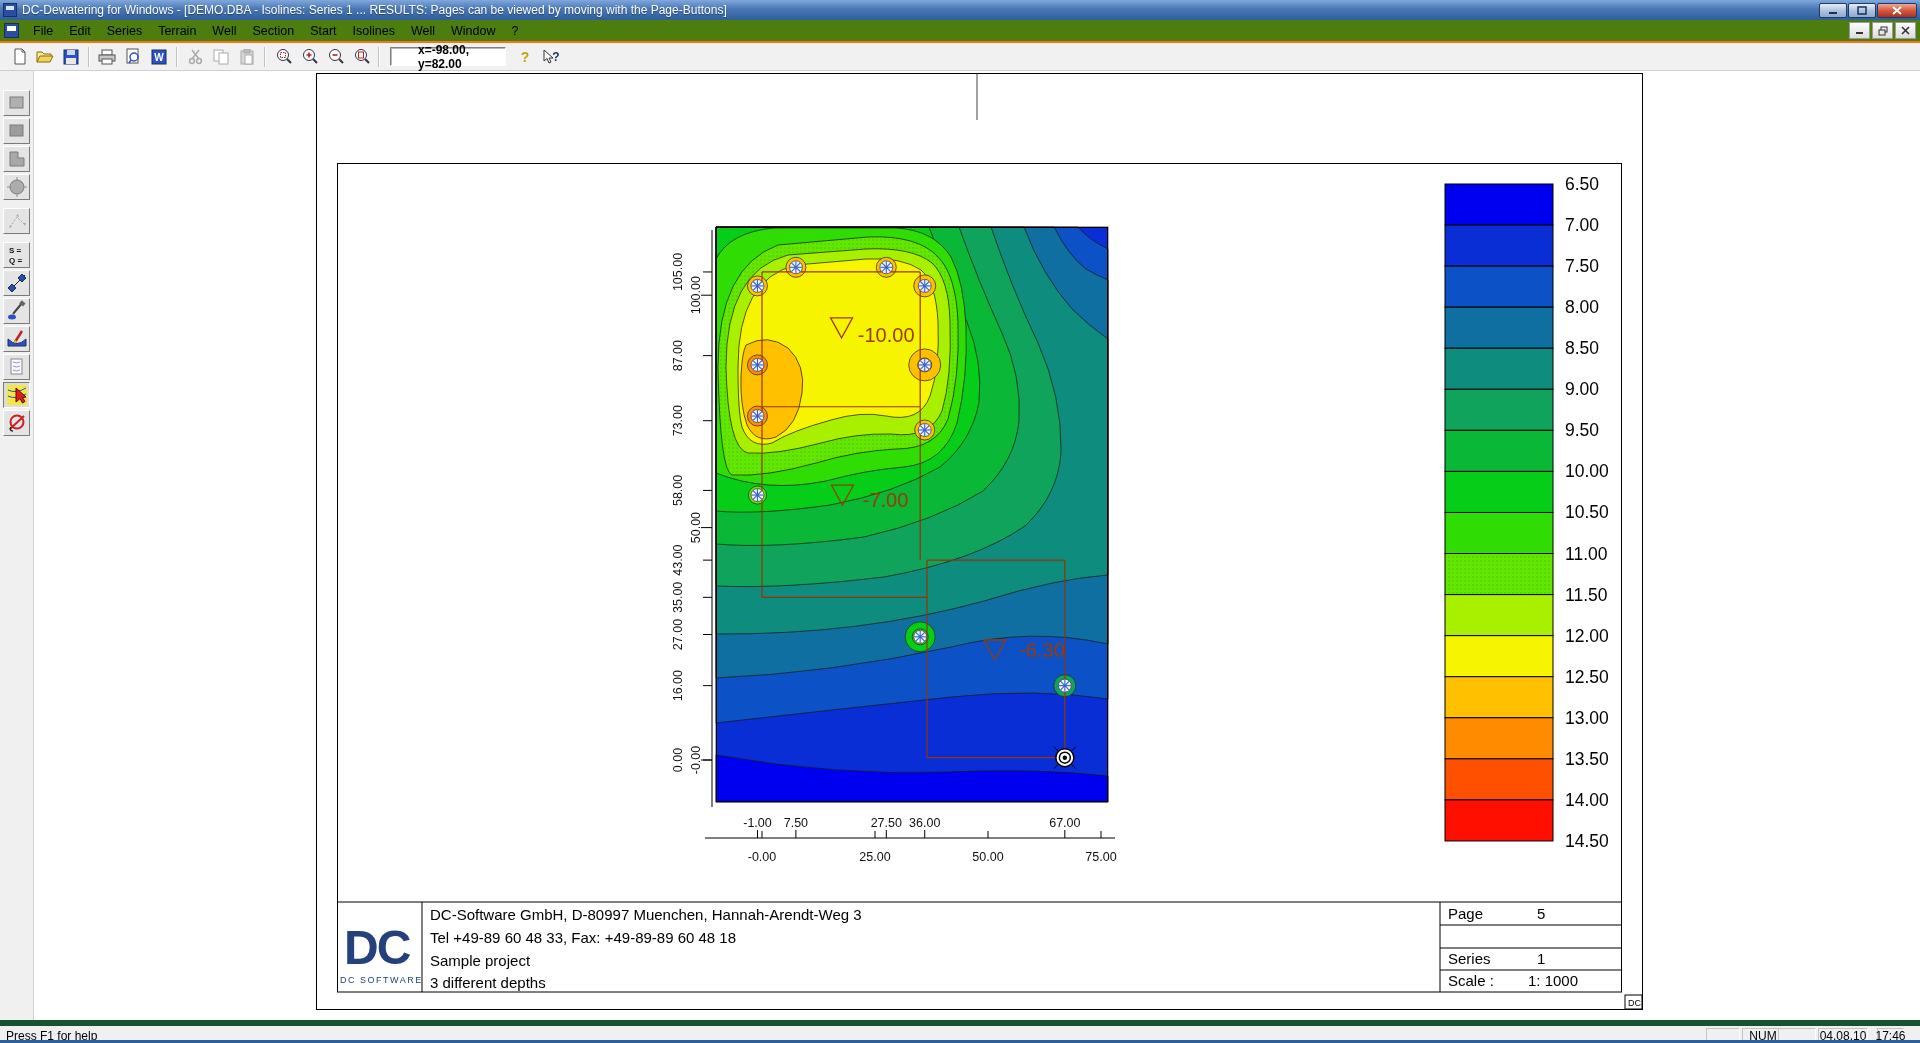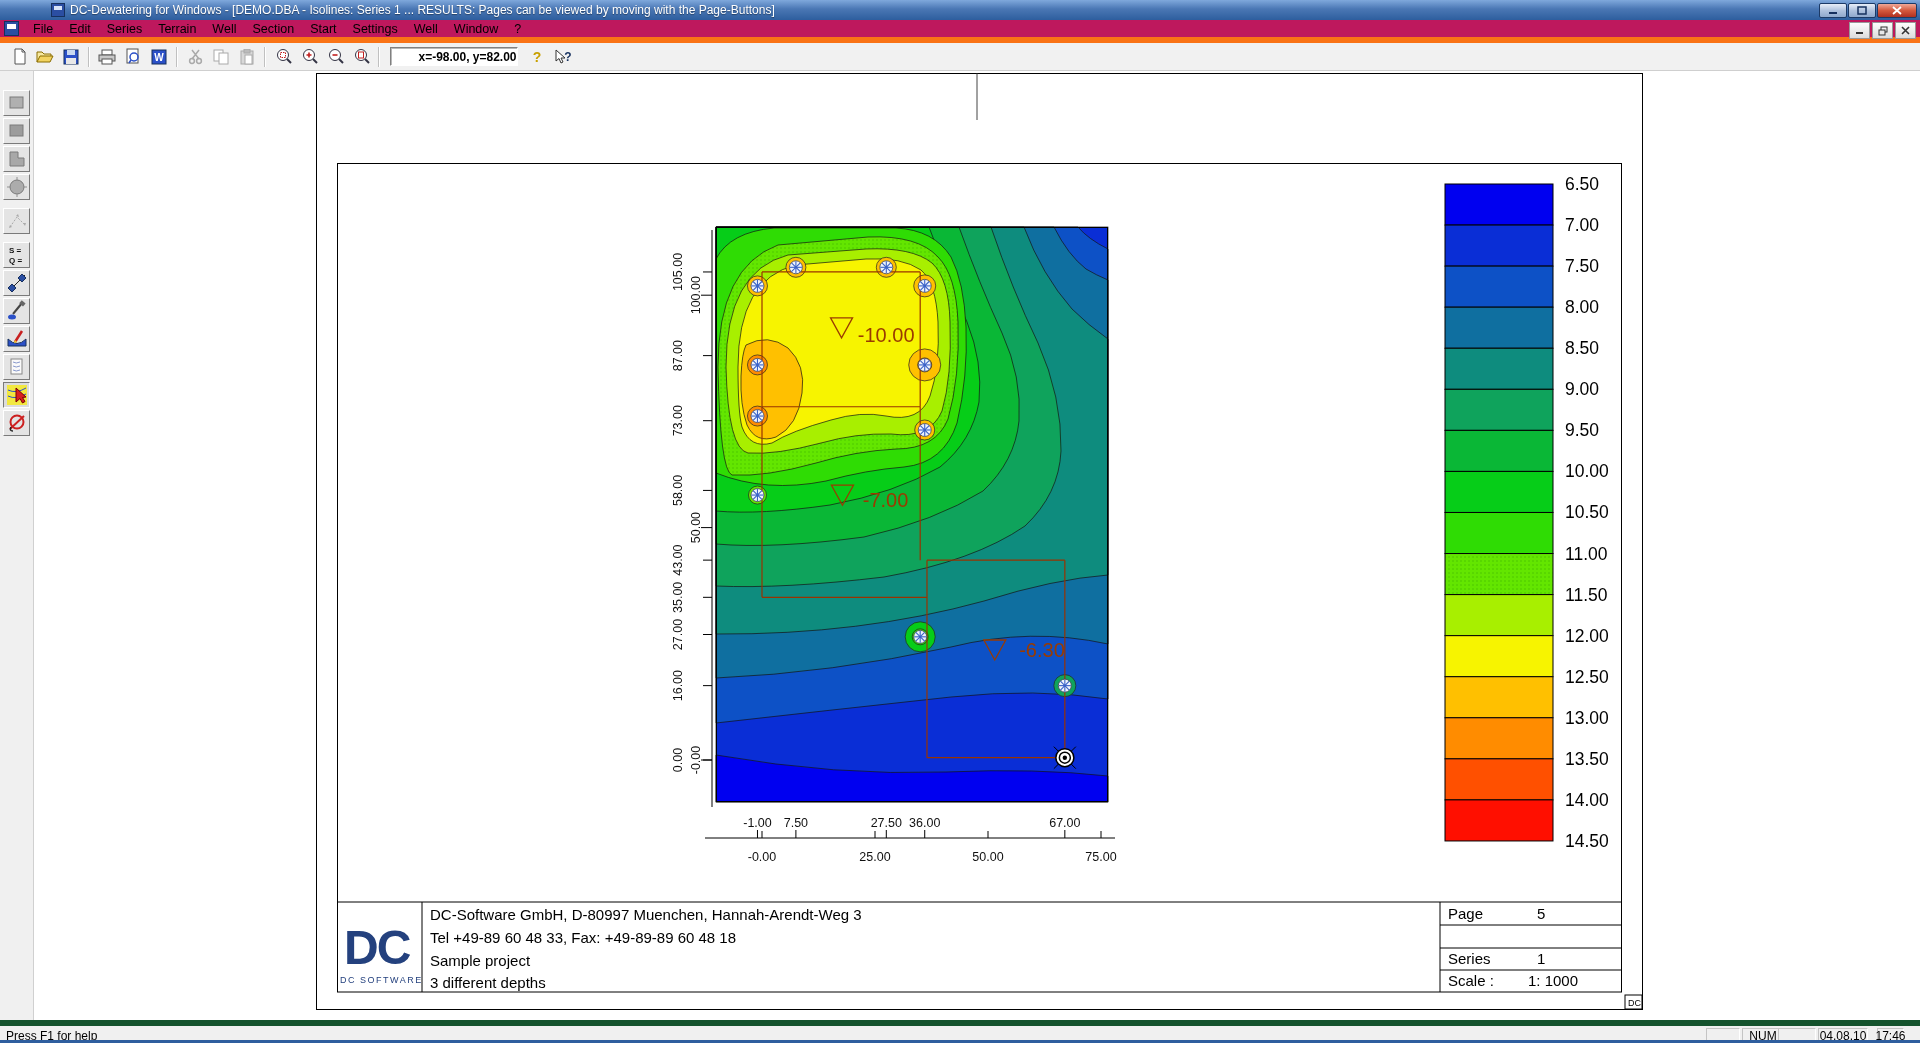--- a/index.html
+++ b/index.html
@@ -1,44 +1,44 @@
 <!DOCTYPE html>
 <html><head>
 <meta charset="utf-8">
 <style>
   html,body{margin:0;padding:0;background:#888;}
   *{box-sizing:border-box;}
   .win{position:relative;width:1920px;height:1043px;background:#fff;overflow:hidden;
        font-family:"Liberation Sans",sans-serif;font-size:12px;color:#000;}
   
   .titlebar{position:absolute;left:0;top:0;width:1920px;height:20px;
-    background:linear-gradient(#7FA8DC,#4A77B4 45%,#2E5E9E);display:flex;align-items:center;padding-left:48px;}
+    background:linear-gradient(#7FA8DC,#4A77B4 45%,#2E5E9E);display:flex;align-items:center;}
   .titlebar .ticon{width:14px;height:14px;margin:0 5px 0 3px;background:#2B4EA2;border:1px solid #16305E;
     position:relative;}
   .titlebar .ticon::after{content:"";position:absolute;left:2px;top:2px;width:8px;height:4px;background:#D8E4F8;}
   .titlebar .ttext{color:#fff;font-size:12px;white-space:nowrap;text-shadow:0 1px 1px rgba(0,0,0,.4);}
   .winbtns{position:absolute;right:3px;top:3px;display:flex;gap:1px;}
   .wbtn{width:28px;height:15px;border:1px solid #1C3A66;border-radius:2px;
     background:linear-gradient(#E8EEF8,#AFC2DE 50%,#8FA8CC);display:flex;align-items:center;justify-content:center;}
   .wbtn.close{background:linear-gradient(#F0A898,#D4593E 50%,#B03020);width:40px;}
   
-  .menubar{position:absolute;left:0;top:20px;width:1920px;height:23px;background:#be185d;
-    border-bottom:6px solid #f97316;display:flex;align-items:center;}
+  .menubar{position:absolute;left:0;top:20px;width:1920px;height:23px;background:#4d7c0f;
+    border-bottom:2px solid #f97316;display:flex;align-items:center;}
   .menubar .micon{width:15px;height:15px;margin:0 6px 0 4px;background:#2B4EA2;border:1px solid #16305E;position:relative;}
   .menubar .micon::after{content:"";position:absolute;left:2px;top:2px;width:9px;height:5px;background:#fff;}
   .mitem{padding:3px 8px;font-size:12.5px;}
   .mdibtns{position:absolute;right:4px;top:2px;display:flex;gap:2px;}
   .mdib{width:21px;height:17px;border:1px solid #999;background:linear-gradient(#FDFDFD,#DCDCDC);
     display:flex;align-items:center;justify-content:center;}
   
   .toolbar{position:absolute;left:0;top:43px;width:1920px;height:28px;background:#F1F1F1;
     border-bottom:1px solid #CFCFCF;display:flex;align-items:center;}
   .tbtn{width:24px;height:24px;margin:0 1px;display:flex;align-items:center;justify-content:center;border:1px solid transparent;}
   .tsep{width:2px;height:20px;margin:0 4px;border-left:1px solid #C0C0C0;border-right:1px solid #fff;}
-  .coordbox{width:128px;height:19px;margin:6px 6px;background:#fff;
+  .coordbox{width:116px;height:19px;margin:6px 6px;background:#fff;
     border-top:1px solid #808080;border-left:1px solid #808080;border-bottom:1px solid #fff;border-right:1px solid #fff;
     box-shadow:inset 1px 1px 0 #b8b8b8;display:flex;align-items:center;justify-content:center;
     font-weight:bold;font-size:12px;padding-left:27px;}
   
   .palette{position:absolute;left:0;top:71px;width:34px;height:949px;background:#F0F0F0;border-right:1px solid #D0D0D0;}
   .pbtn{position:absolute;left:3px;width:27px;height:26px;background:#E4E4E4;
     border-top:1px solid #fff;border-left:1px solid #fff;border-bottom:1px solid #7a7a7a;border-right:1px solid #7a7a7a;
     display:flex;align-items:center;justify-content:center;}
   .pbtn.active{border-top:1px solid #7a7a7a;border-left:1px solid #7a7a7a;border-bottom:1px solid #fff;border-right:1px solid #fff;
     background:#dcdcdc;}
@@ -82,21 +82,21 @@
 
   <div class="menubar">
     <span class="micon"></span>
     <span class="mitem">File</span>
     <span class="mitem">Edit</span>
     <span class="mitem">Series</span>
     <span class="mitem">Terrain</span>
     <span class="mitem">Well</span>
     <span class="mitem">Section</span>
     <span class="mitem">Start</span>
-    <span class="mitem">Settings</span>
+    <span class="mitem">Isolines</span>
     <span class="mitem">Well</span>
     <span class="mitem">Window</span>
     <span class="mitem">?</span>
     <span class="mdibtns">
       <span class="mdib">
         <svg width="9" height="9">
             <line x1="1" y1="7" x2="8" y2="7" stroke="#333" stroke-width="2"></line>
           </svg>
       </span>
       <span class="mdib">

